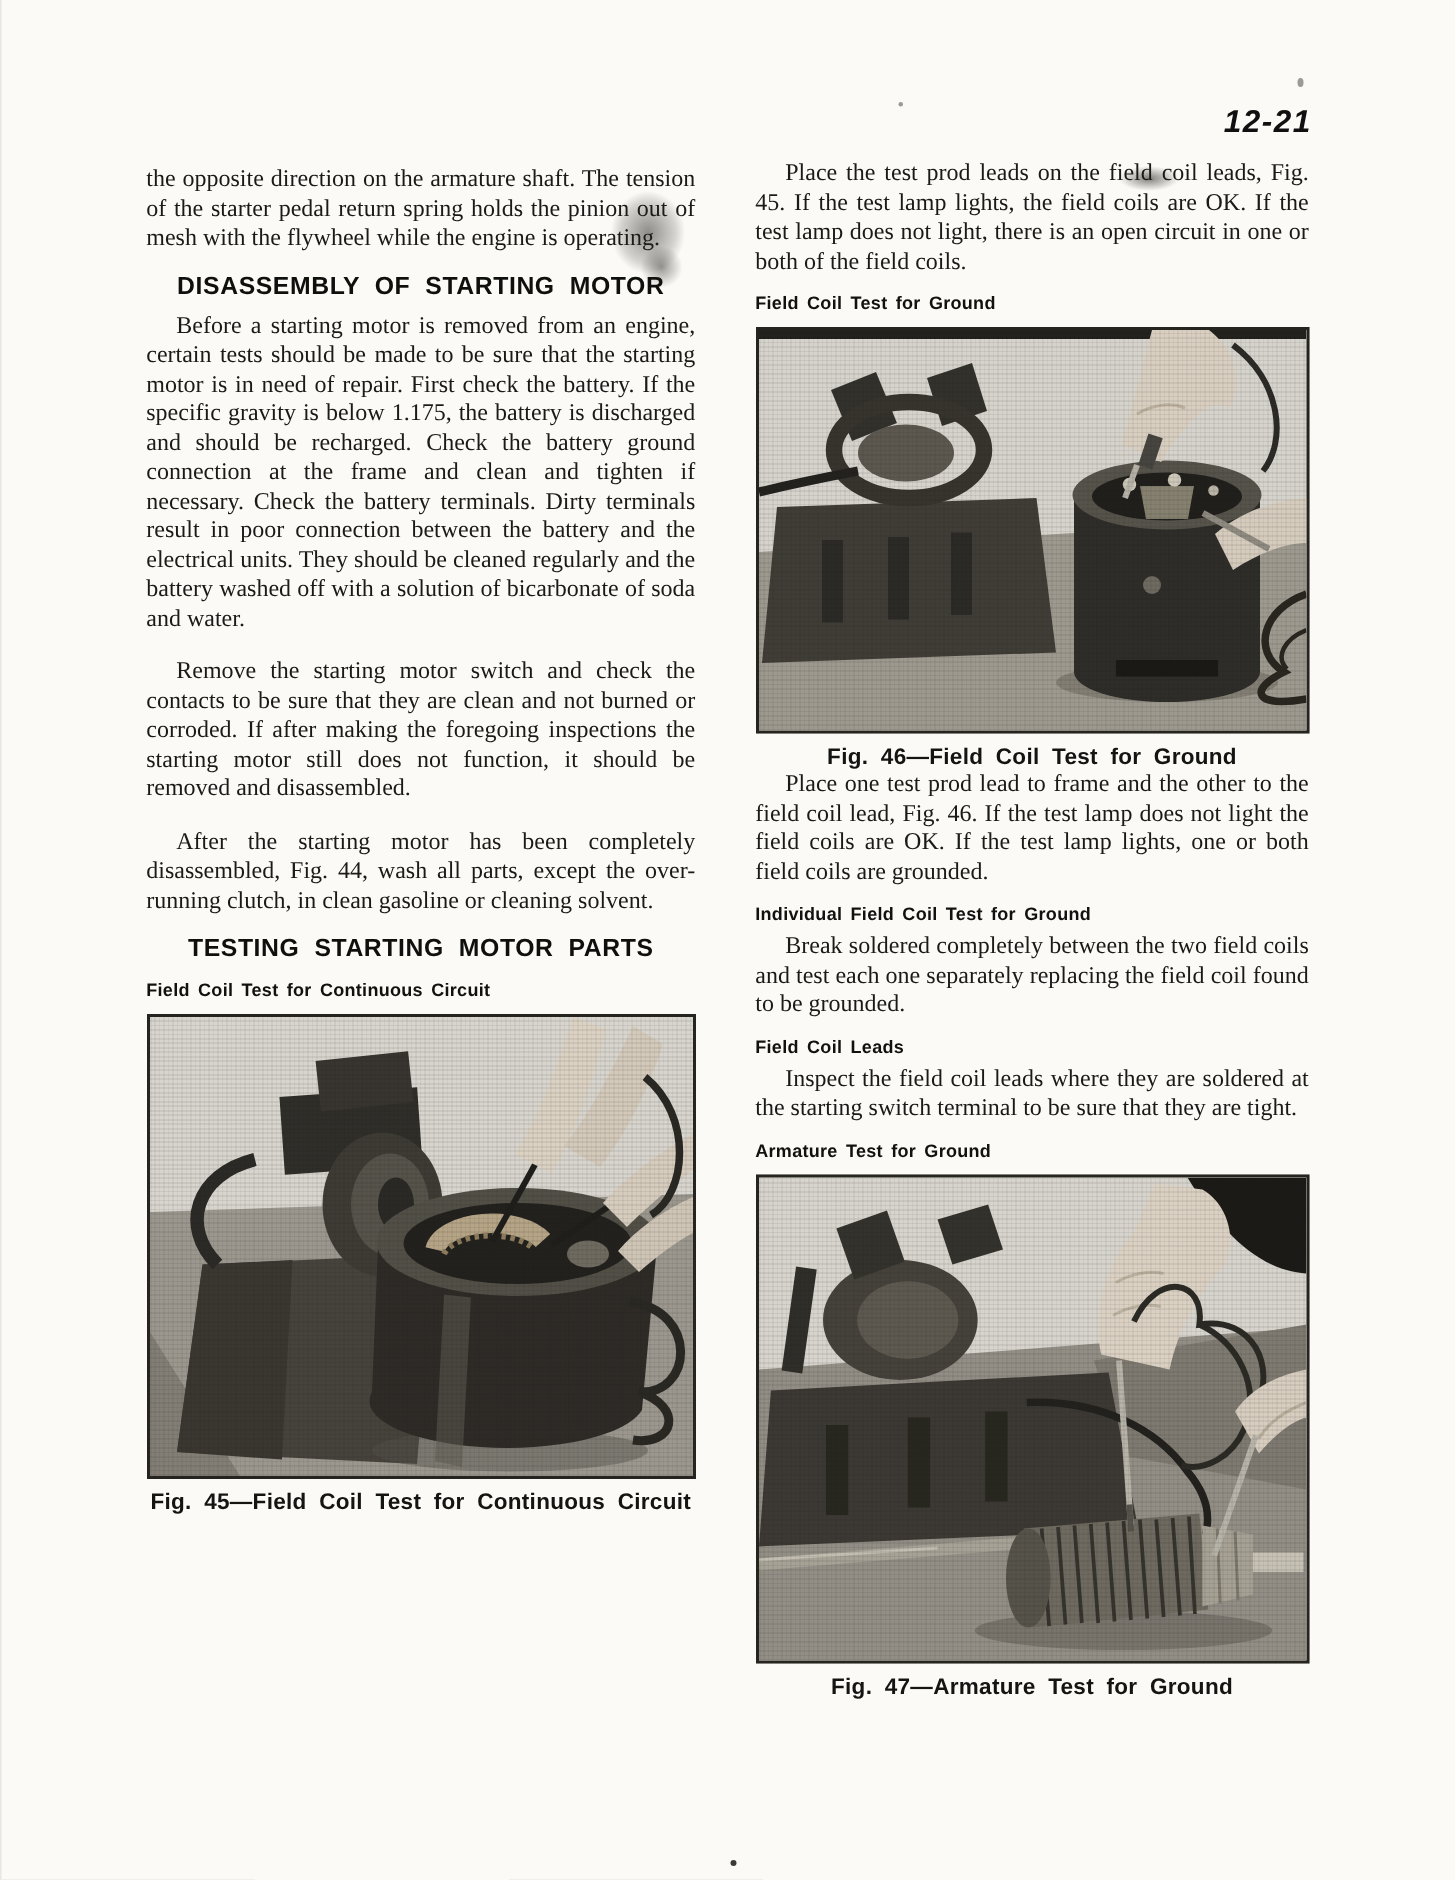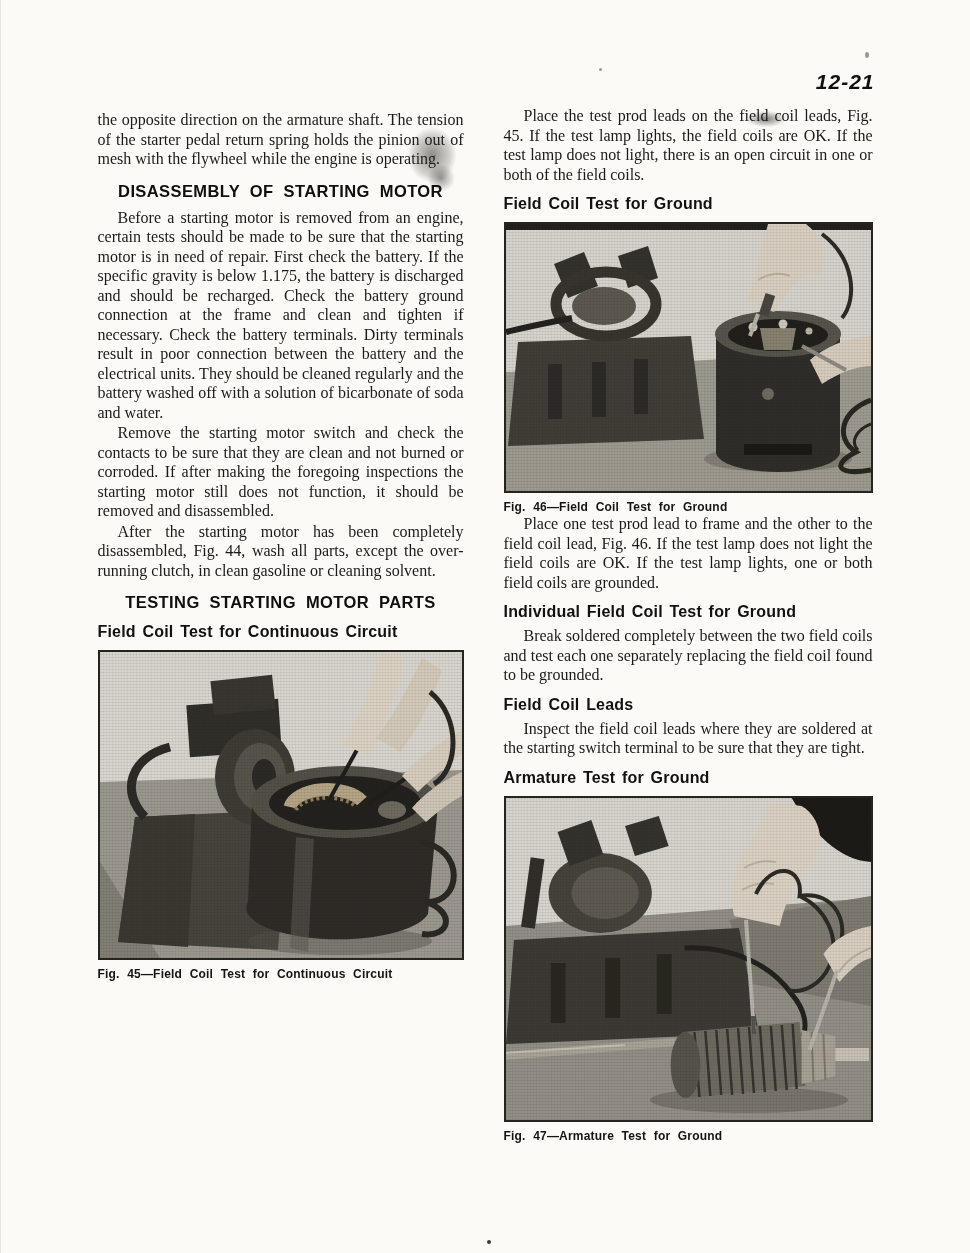--- a/index.html
+++ b/index.html
@@ -22,32 +22,32 @@
   .col-left{left:97px;width:366px;}
   .col-right{left:503px;width:369px;top:106px;}
   p.body{
     margin:0;
     font-size:16px;line-height:1.22;
     text-align:justify;
     text-indent:20px;
     color:#1a1a19;
   }
   p.body.no-indent{text-indent:0;}
-  p.body + p.body{margin-top:1px;}
+  p.body + p.body{margin-top:16px;}
   h2.sec{
     margin:13px 0 7px;
     font-family:"Liberation Sans", sans-serif;
     font-weight:700;font-size:16.5px;
     text-align:center;letter-spacing:.4px;word-spacing:5px;
     color:#0f0f0e;
   }
   h3.sub{
     margin:11px 0 5px;
     font-family:"Liberation Sans", sans-serif;
-    font-weight:700;font-size:16px;
+    font-weight:700;font-size:12px;
     letter-spacing:.2px;word-spacing:2px;
     color:#111110;
   }
   figure.fig{margin:9px 0 0;}
   .photo-frame{
     position:relative;
     border:2px solid #26241f;
     background:#cfccc5;
     overflow:hidden;
   }
@@ -58,22 +58,22 @@
     background:
       repeating-linear-gradient(0deg, rgba(20,20,18,.07) 0 1px, transparent 1px 3px),
       repeating-linear-gradient(90deg, rgba(20,20,18,.05) 0 1px, transparent 1px 3px);
   }
   .f45 .photo-frame{height:306px;}
   .f46 .photo-frame{height:267px;}
   .f47 .photo-frame{height:322px;}
   figcaption{
     margin-top:7px;
     font-family:"Liberation Sans", sans-serif;
-    font-weight:700;font-size:12px;
-    letter-spacing:.2px;word-spacing:4px;
+    font-weight:700;font-size:15px;
+    text-align:center;letter-spacing:.2px;word-spacing:4px;
     color:#141413;
   }
   .smudge{position:absolute;pointer-events:none;}
   .smudge-a{
     left:398px;top:118px;width:66px;height:74px;
     background:radial-gradient(closest-side, rgba(35,33,30,.50), rgba(35,33,30,.18) 55%, rgba(35,33,30,0) 75%);
   }
   .smudge-b{
     left:420px;top:158px;width:40px;height:40px;
     background:radial-gradient(closest-side, rgba(35,33,30,.45), rgba(35,33,30,0) 70%);

